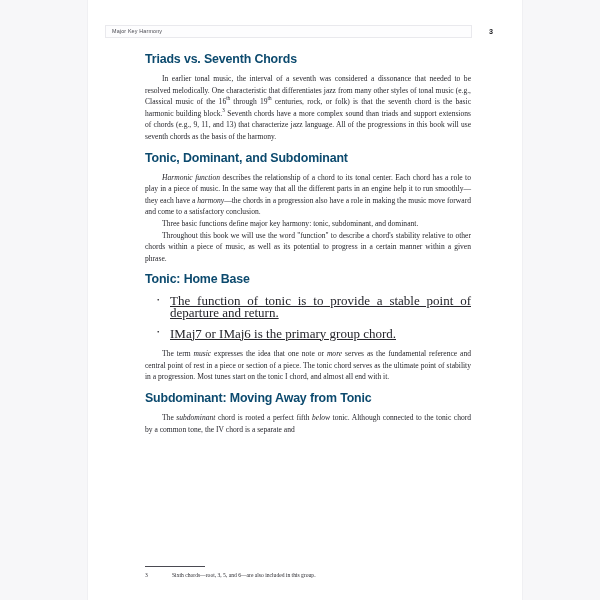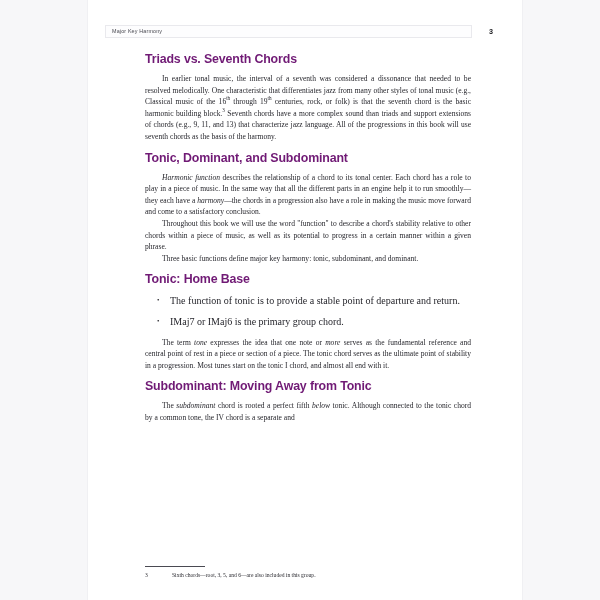--- a/index.html
+++ b/index.html
@@ -71,21 +71,21 @@
     position: absolute;
     left: 57px;
     top: 52px;
     width: 326px;
   }
 
   h2.section-heading {
     font-family: "Liberation Sans", sans-serif;
     font-size: 12.4px;
     font-weight: bold;
-    color: #701a75;
+    color: #0c4a6e;
     margin: 0 0 7px 0;
     letter-spacing: -0.15px;
     line-height: 1.15;
   }
 
   p.body {
     font-family: "Liberation Serif", serif;
     font-size: 7.55px;
     line-height: 11.55px;
     color: #26262c;
@@ -108,25 +108,26 @@
   
   ul.bullets {
     list-style: none;
     margin: 9px 0 9px 0;
     padding: 0;
   }
   ul.bullets li {
     position: relative;
     padding-left: 25px;
     font-family: "Liberation Serif", serif;
-    font-size: 10px;
+    font-size: 13px;
     line-height: 11.55px;
     color: #26262c;
     margin-bottom: 9px;
     text-align: justify;
+    text-decoration: underline;
   }
   ul.bullets li:last-child { margin-bottom: 0; }
   ul.bullets li::before {
     content: "\2022";
     position: absolute;
     left: 12px;
     top: -0.5px;
     font-size: 7px;
     color: #26262c;
   }
@@ -177,31 +178,31 @@
 
     <div class="content">
 
       <h2 class="section-heading">Triads vs. Seventh Chords</h2>
       <p class="body">In earlier tonal music, the interval of a seventh was considered a dissonance that needed to be resolved melodically. One characteristic that differentiates jazz from many other styles of tonal music (e.g., Classical music of the 16<sup>th</sup> through 19<sup>th</sup> centuries, rock, or folk) is that the seventh chord is the basic harmonic building block.<sup>3</sup> Seventh chords have a more complex sound than triads and support extensions of chords (e.g., 9, 11, and 13) that characterize jazz language. All of the progressions in this book will use seventh chords as the basis of the harmony.</p>
 
       <div class="para-gap"></div>
 
       <h2 class="section-heading">Tonic, Dominant, and Subdominant</h2>
       <p class="body"><em>Harmonic function</em> describes the relationship of a chord to its tonal center. Each chord has a role to play in a piece of music. In the same way that all the different parts in an engine help it to run smoothly—they each have a <em>harmony</em>—the chords in a progression also have a role in making the music move forward and come to a satisfactory conclusion.</p>
+      <p class="body">Three basic functions define major key harmony: tonic, subdominant, and dominant.</p>
       <p class="body">Throughout this book we will use the word "function" to describe a chord's stability relative to other chords within a piece of music, as well as its potential to progress in a certain manner within a given phrase.</p>
-      <p class="body">Three basic functions define major key harmony: tonic, subdominant, and dominant.</p>
 
       <div class="para-gap"></div>
 
       <h2 class="section-heading">Tonic: Home Base</h2>
       <ul class="bullets">
         <li>The function of tonic is to provide a stable point of departure and return.</li>
         <li>IMaj7 or IMaj6 is the primary group chord.</li>
       </ul>
-      <p class="body">The term <em>tone</em> expresses the idea that one note or <em>more</em> serves as the fundamental reference and central point of rest in a piece or section of a piece. The tonic chord serves as the ultimate point of stability in a progression. Most tunes start on the tonic I chord, and almost all end with it.</p>
+      <p class="body">The term <em>music</em> expresses the idea that one note or <em>more</em> serves as the fundamental reference and central point of rest in a piece or section of a piece. The tonic chord serves as the ultimate point of stability in a progression. Most tunes start on the tonic I chord, and almost all end with it.</p>
 
       <div class="para-gap"></div>
 
       <h2 class="section-heading">Subdominant: Moving Away from Tonic</h2>
       <p class="body">The <em>subdominant</em> chord is rooted a perfect fifth <em>below</em> tonic. Although connected to the tonic chord by a common tone, the IV chord is a separate and</p>
 
     </div>
 
     <div class="footnote">
       <div class="footnote-rule"></div>

